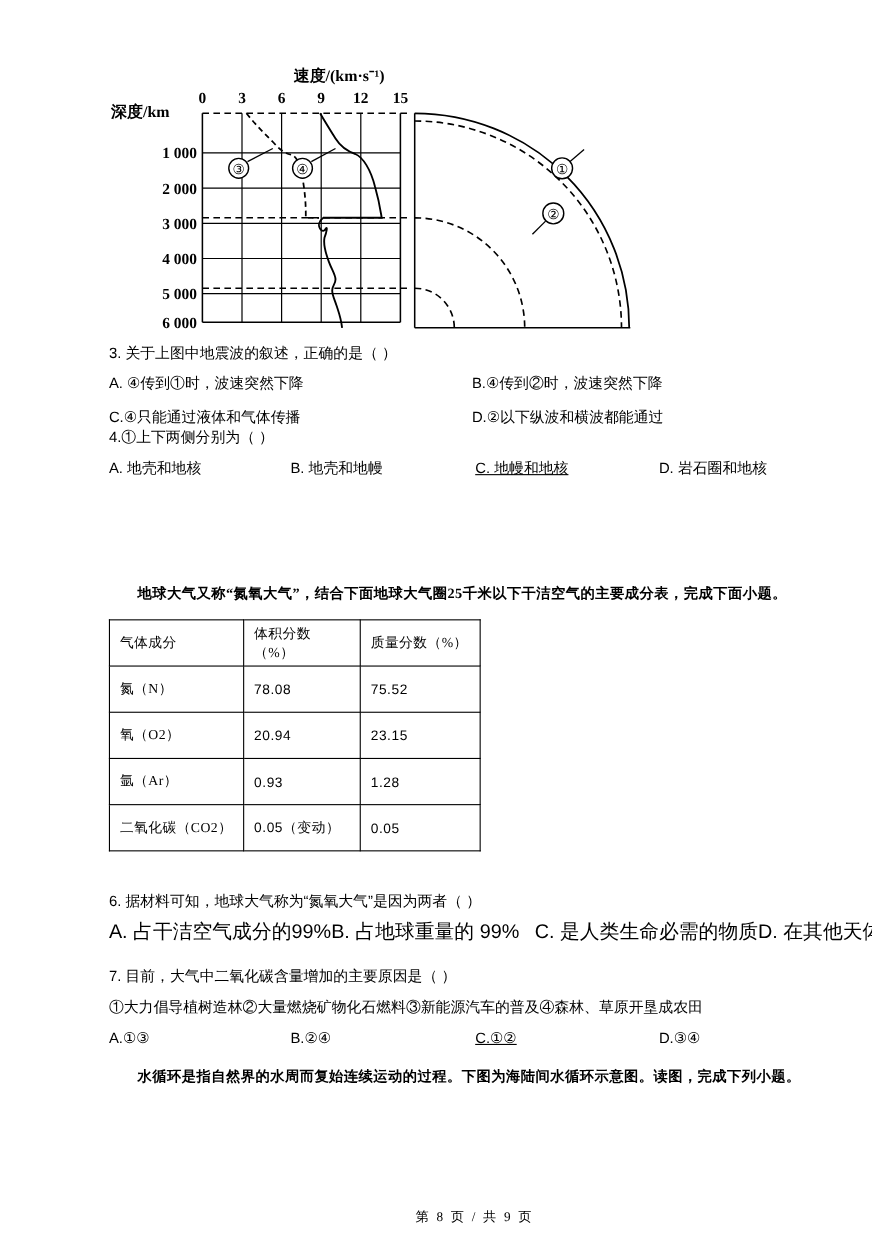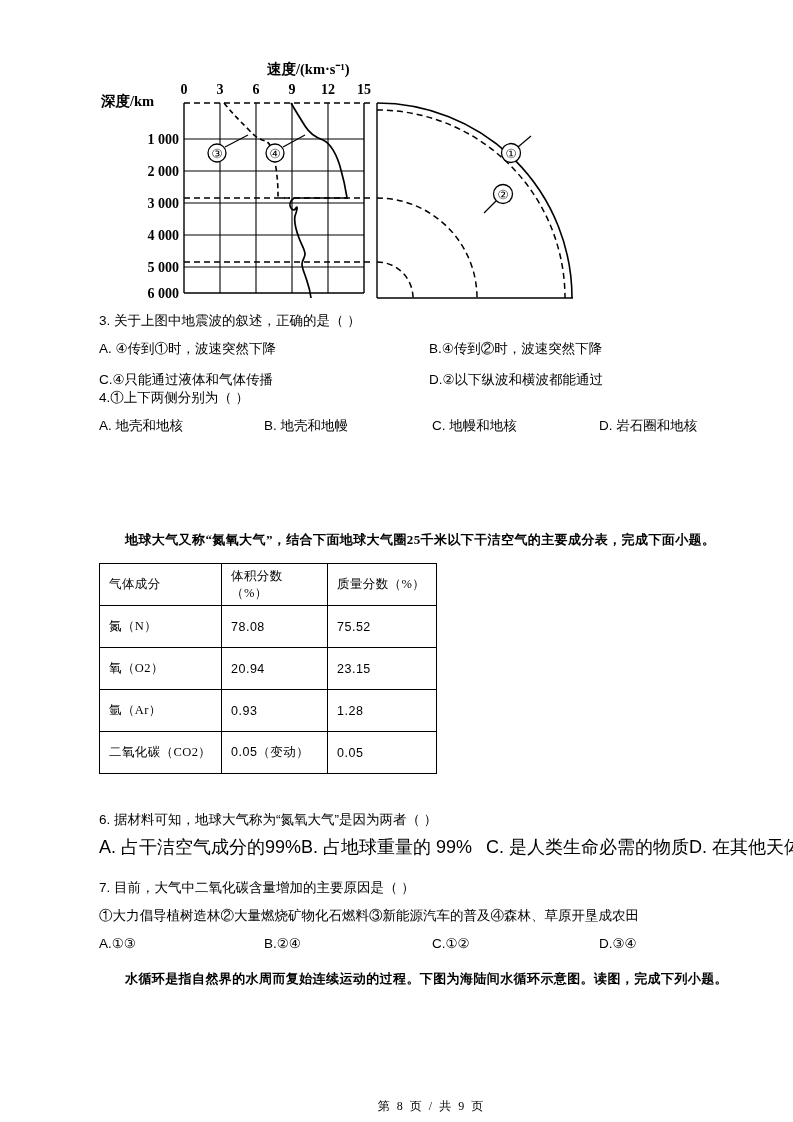--- a/index.html
+++ b/index.html
@@ -49,21 +49,21 @@
   }
   .opt-row > span {
     position: absolute;
     top: 0;
     white-space: nowrap;
   }
   .opt-c2 > span:nth-child(1) { left: 0; }
   .opt-c2 > span:nth-child(2) { left: 330px; }
   .opt-c4 > span:nth-child(1) { left: 0; }
   .opt-c4 > span:nth-child(2) { left: 165px; }
-  .opt-c4 > span:nth-child(3) { left: 333px; }
+  .opt-c4 > span:nth-child(3) { left: 333px; text-decoration: underline; }
   .opt-c4 > span:nth-child(4) { left: 500px; }
 
   .opt-flow {
     font-size: 18px;
     line-height: 19px;
     white-space: nowrap;
     text-align: center;
   }
   .opt-flow .gap { display: inline-block; width: 14px; }
 

